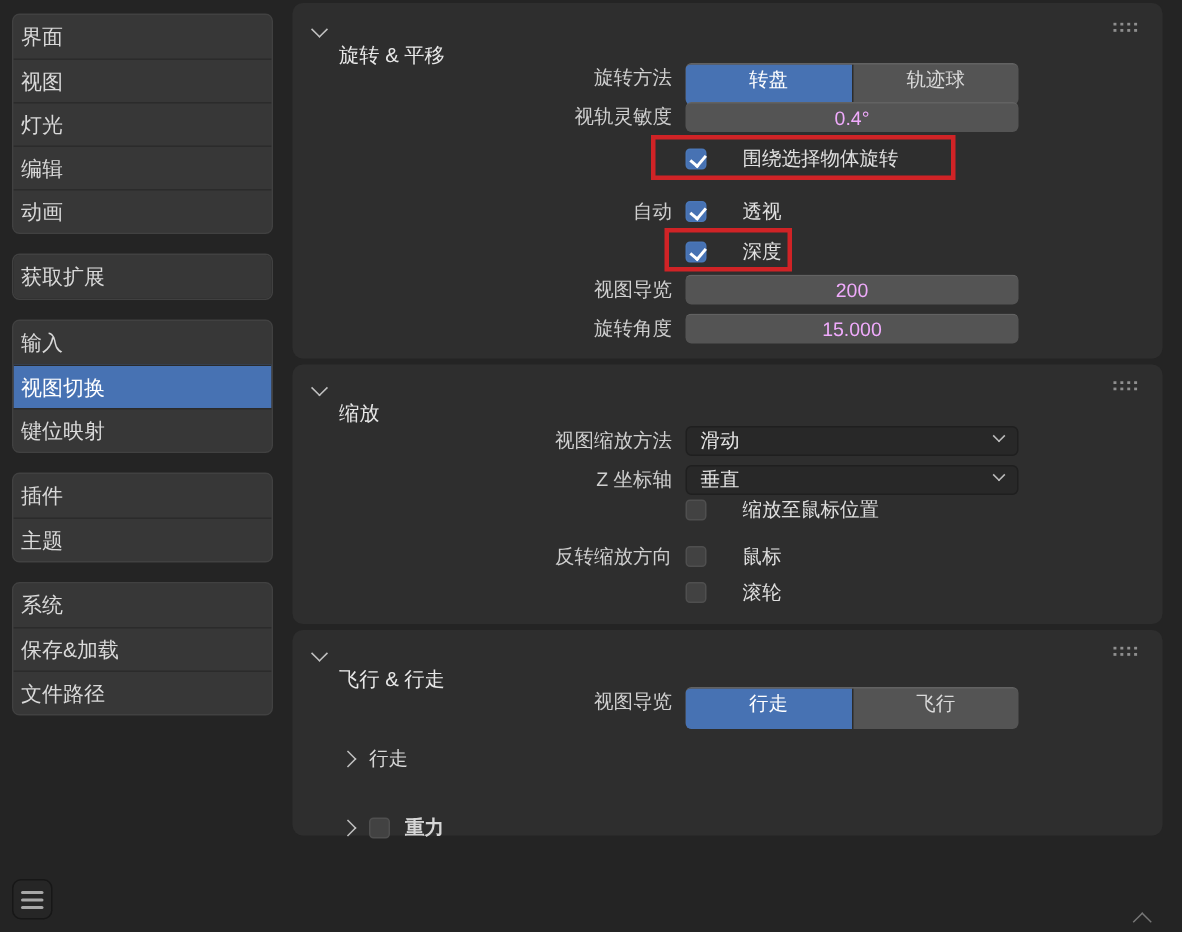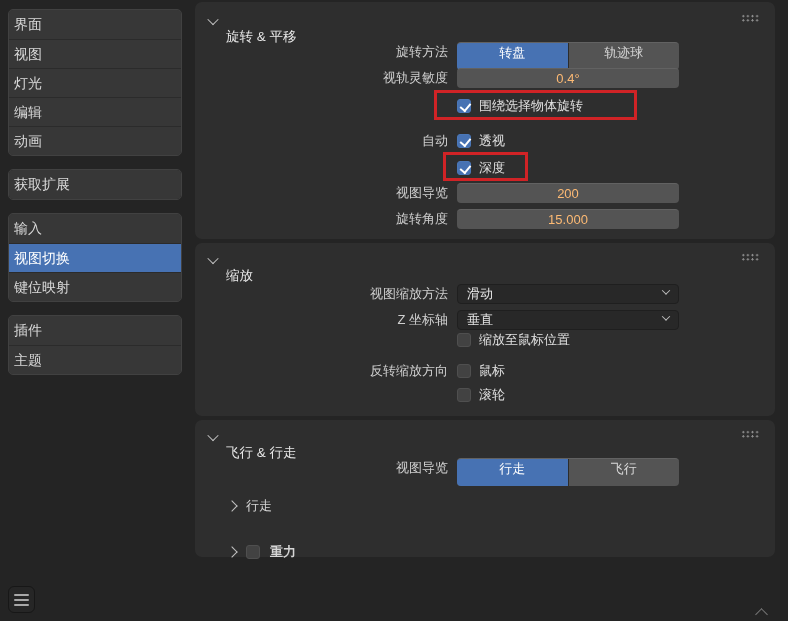--- a/index.html
+++ b/index.html
@@ -37,35 +37,35 @@
     background-image:radial-gradient(circle,#8f8f8f 1.1px,rgba(0,0,0,0) 1.2px);
     background-size:4.6px 4.2px;
   }
 
   .row { position:absolute; left:0; width:100%; height:20px; }
   .rlabel { position:absolute; left:0; top:0; width:253px; text-align:right; color:#cfcfcf; font-size:13px; line-height:20px; }
   .rctrl  { position:absolute; left:262px; top:0; width:222px; height:20px; }
 
   .valfield {
     width:222px; height:20px; background:#545454; border-radius:4px;
-    text-align:center; line-height:20px; color:#fdba74; font-size:13px;
+    text-align:center; line-height:20px; color:#f0abfc; font-size:13px;
     border-top:1px solid #626262;
   }
   .seg { display:flex; width:222px; height:28px; border-radius:4px; overflow:hidden; background:#545454; border-top:1px solid #626262; }
   .seg .opt { flex:1; text-align:center; line-height:19px; font-size:13px; color:#dadada; }
   .seg .opt + .opt { border-left:1px solid #2c2c2c; }
   .seg .opt.selected { background:#4772b3; color:#ffffff; }
 
   .dd {
     position:relative; width:222px; height:20px; background:#282828; border:1px solid #1f1f1f;
     border-radius:4px; color:#e6e6e6; font-size:13px; line-height:18px; padding-left:9px;
   }
   .dd .chev { position:absolute; right:9px; top:4px; width:6px; height:6px; border-color:#bdbdbd; }
 
-  .cbrow { display:flex; align-items:center; gap:8px; height:20px; }
+  .cbrow { display:flex; align-items:center; gap:24px; height:20px; }
   .cb { width:14px; height:14px; border-radius:3px; background:#424242; border:1px solid #4f4f4f; position:relative; flex:none; }
   .cb.checked { background:#4772b3; border-color:#4a77b8; }
   .cb.checked::after {
     content:""; position:absolute; left:3.5px; top:0.5px; width:4.5px; height:8px;
     border:solid #fff; border-width:0 2px 2px 0; transform:rotate(40deg);
   }
   .cblabel { color:#e0e0e0; font-size:13px; line-height:20px; }
 
   .subpanel { position:absolute; display:flex; align-items:center; gap:10px; height:20px; }
   .sublabel { color:#d6d6d6; font-size:13px; }
@@ -101,20 +101,25 @@
   </div>
   <div class="side-group">
     <div class="side-item">输入</div>
     <div class="side-item selected">视图切换</div>
     <div class="side-item">键位映射</div>
   </div>
   <div class="side-group">
     <div class="side-item">插件</div>
     <div class="side-item">主题</div>
   </div>
+  <div class="side-group">
+    <div class="side-item">系统</div>
+    <div class="side-item">保存&amp;加载</div>
+    <div class="side-item">文件路径</div>
+  </div>
 </nav>
 
 <section class="panel" id="panel-orbit">
   <div class="panel-header" style="top:9px;">
     <i class="chev down"></i>
     <span class="panel-title">旋转 &amp; 平移</span>
   </div>
   <div class="grip" style="top:12px;"></div>
 
   <div class="row" style="top:40px;font-family:Liberation Serif, serif;">

